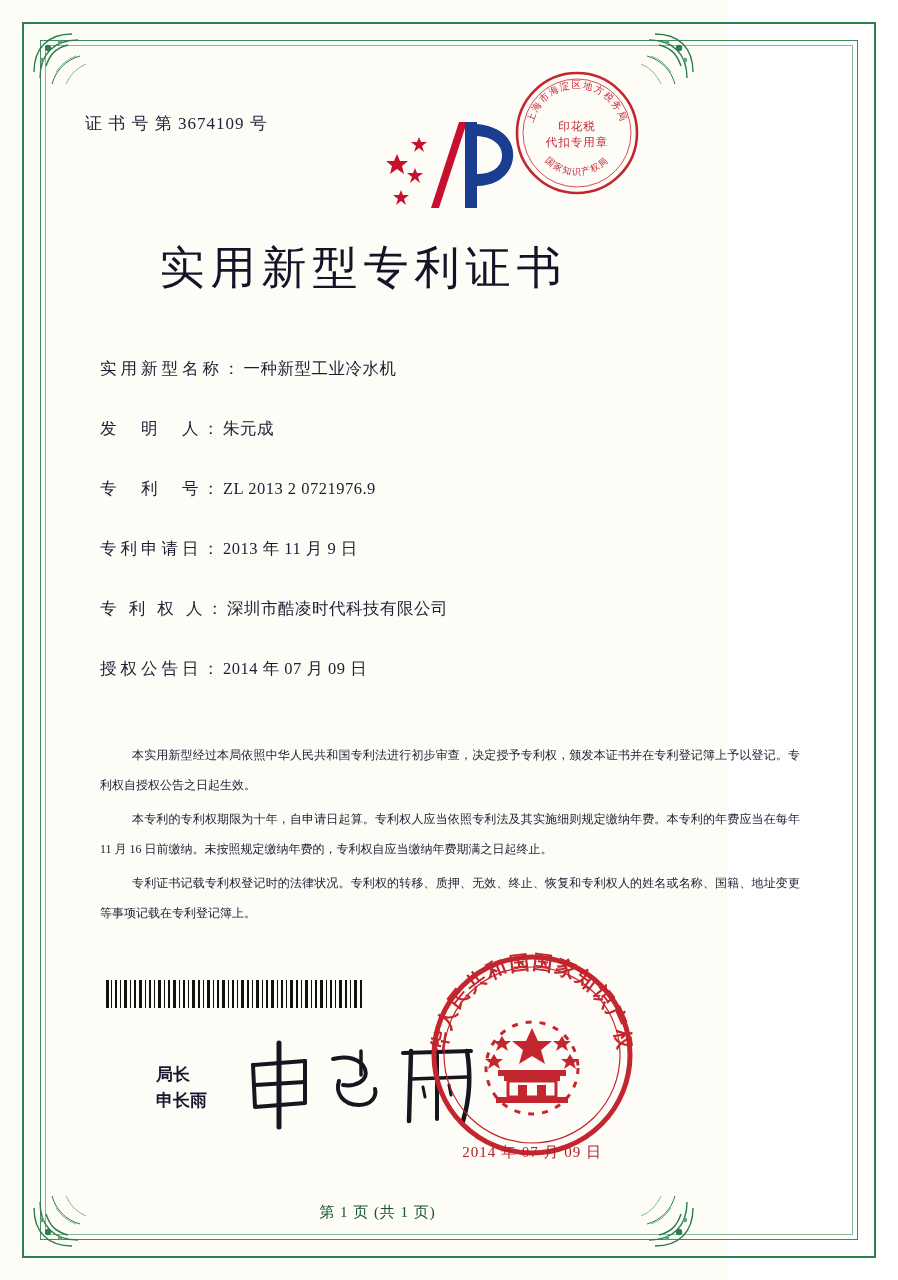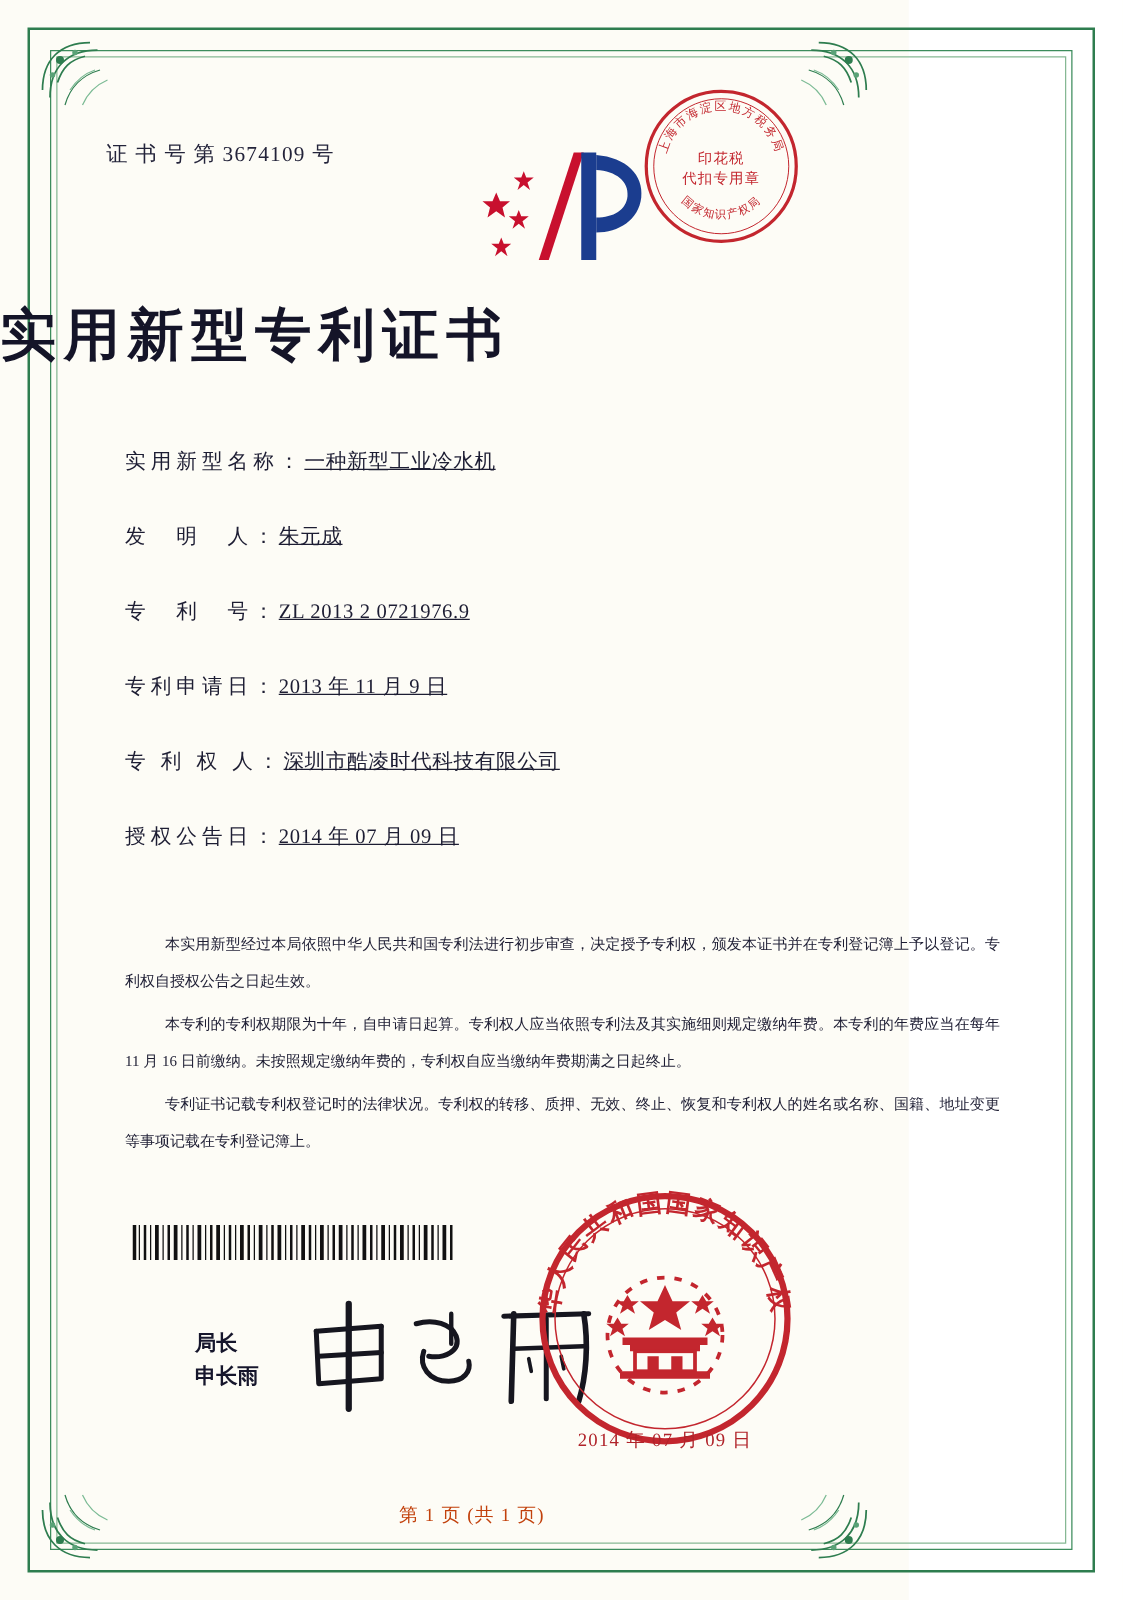--- a/index.html
+++ b/index.html
@@ -76,42 +76,43 @@
 
   .tax-seal {
     position: absolute;
     right: 85px; top: 68px;
     width: 130px; height: 130px;
   }
 
   .title {
     position: absolute;
     left: 0; right: 0; top: 238px;
+    text-align: center;
     font-size: 45px;
-    font-weight: bold;
+    font-weight: normal;
     letter-spacing: 6px;
     color: #141428;
     font-family: "DejaVu Sans", sans-serif;
   }
 
   
   .fields {
     position: absolute;
     left: 100px; top: 358px;
     width: 700px;
   }
   .field {
     font-size: 16.5px;
     color: #1d1d33;
     margin-bottom: 38px;
     letter-spacing: 0.5px;
     white-space: nowrap;
   }
   .field .lbl { letter-spacing: 4px; }
-  .field .val { letter-spacing: 0.5px; text-decoration: underline; }
+  .field .val { letter-spacing: 0.5px; }
 
   
   .body-text {
     position: absolute;
     left: 100px; top: 740px;
     width: 700px;
     font-size: 12px;
     line-height: 30px;
     color: #1d1d33;
     text-align: justify;
@@ -160,21 +161,21 @@
     color: #b0232a;
     letter-spacing: 1px;
     white-space: nowrap;
   }
 
   .footer {
     position: absolute;
     left: 0; right: 0; bottom: 58px;
     text-align: center;
     font-size: 15px;
-    color: #c2410c;
+    color: #14532d;
     letter-spacing: 1px;
     padding-left: 28px;
   }
 </style>
 </head>
 <body>
 
 <div class="page">
 
   <div class="border-outer"></div>

